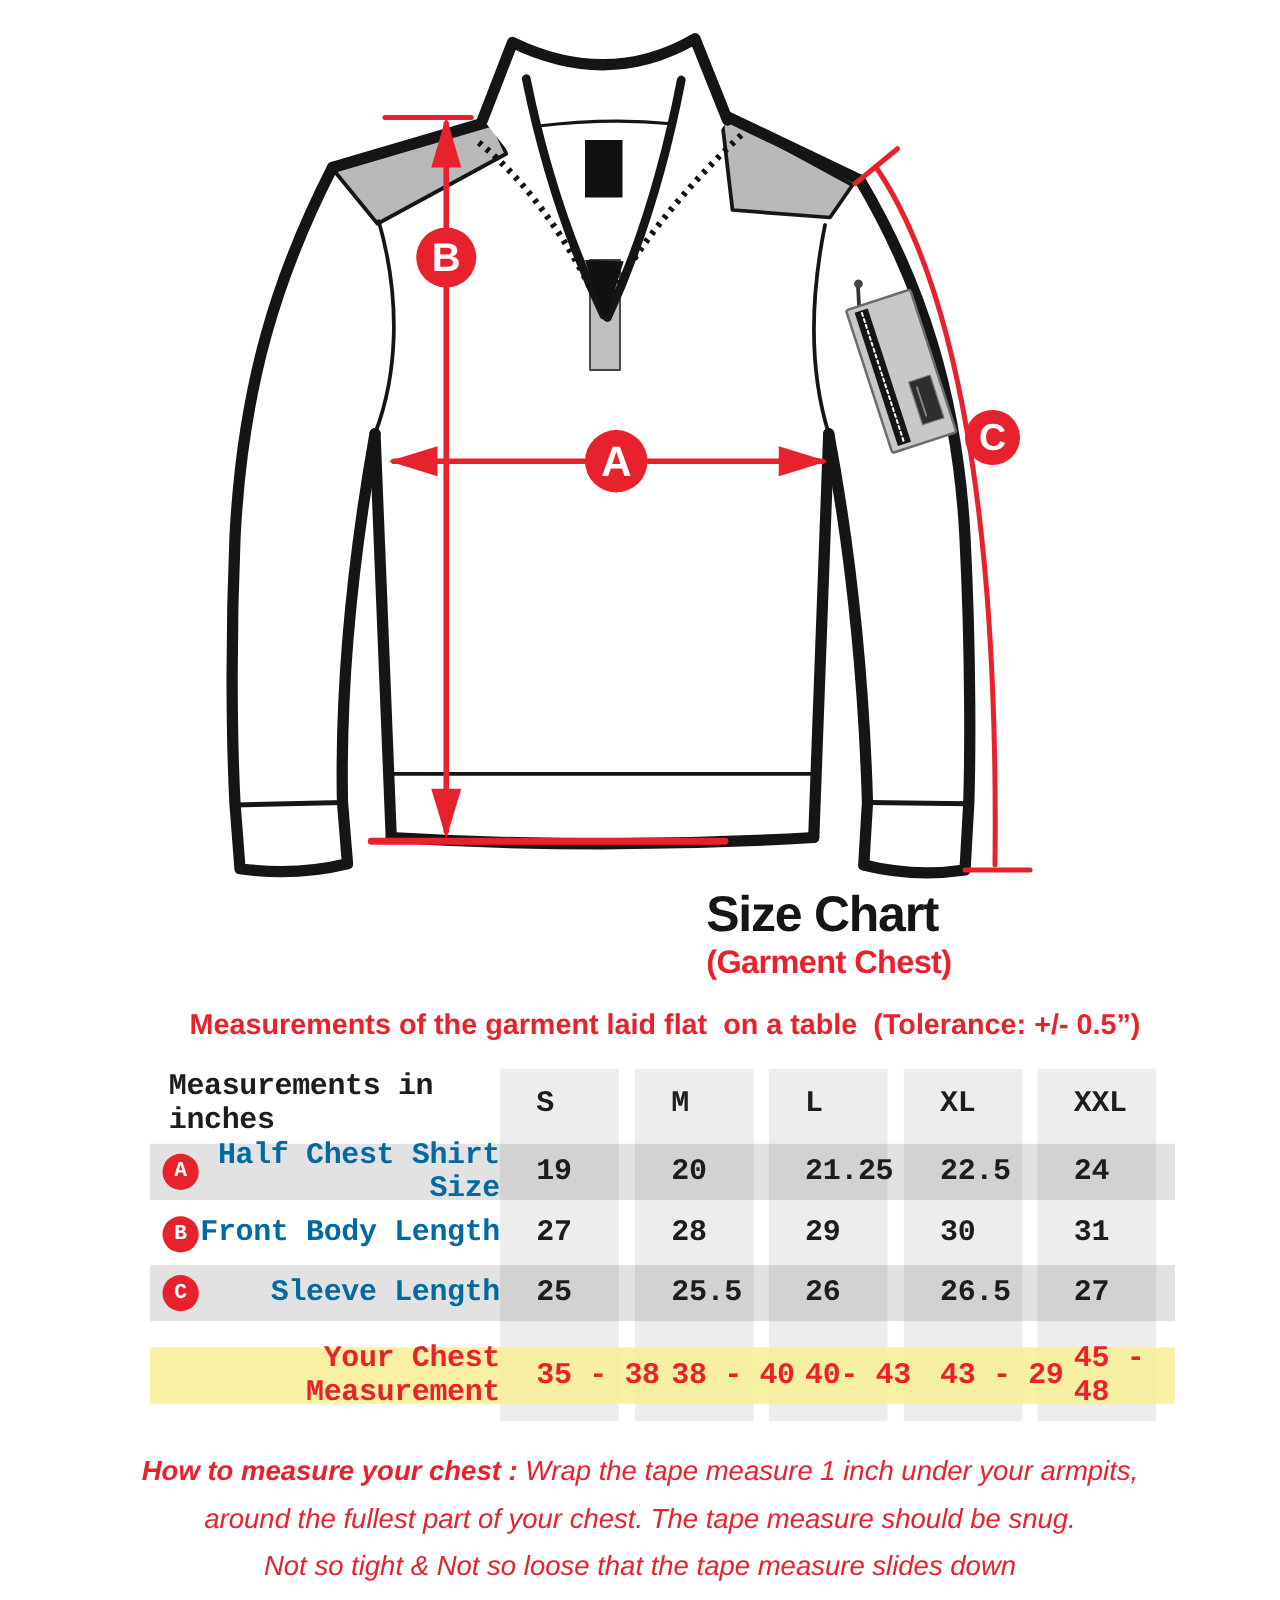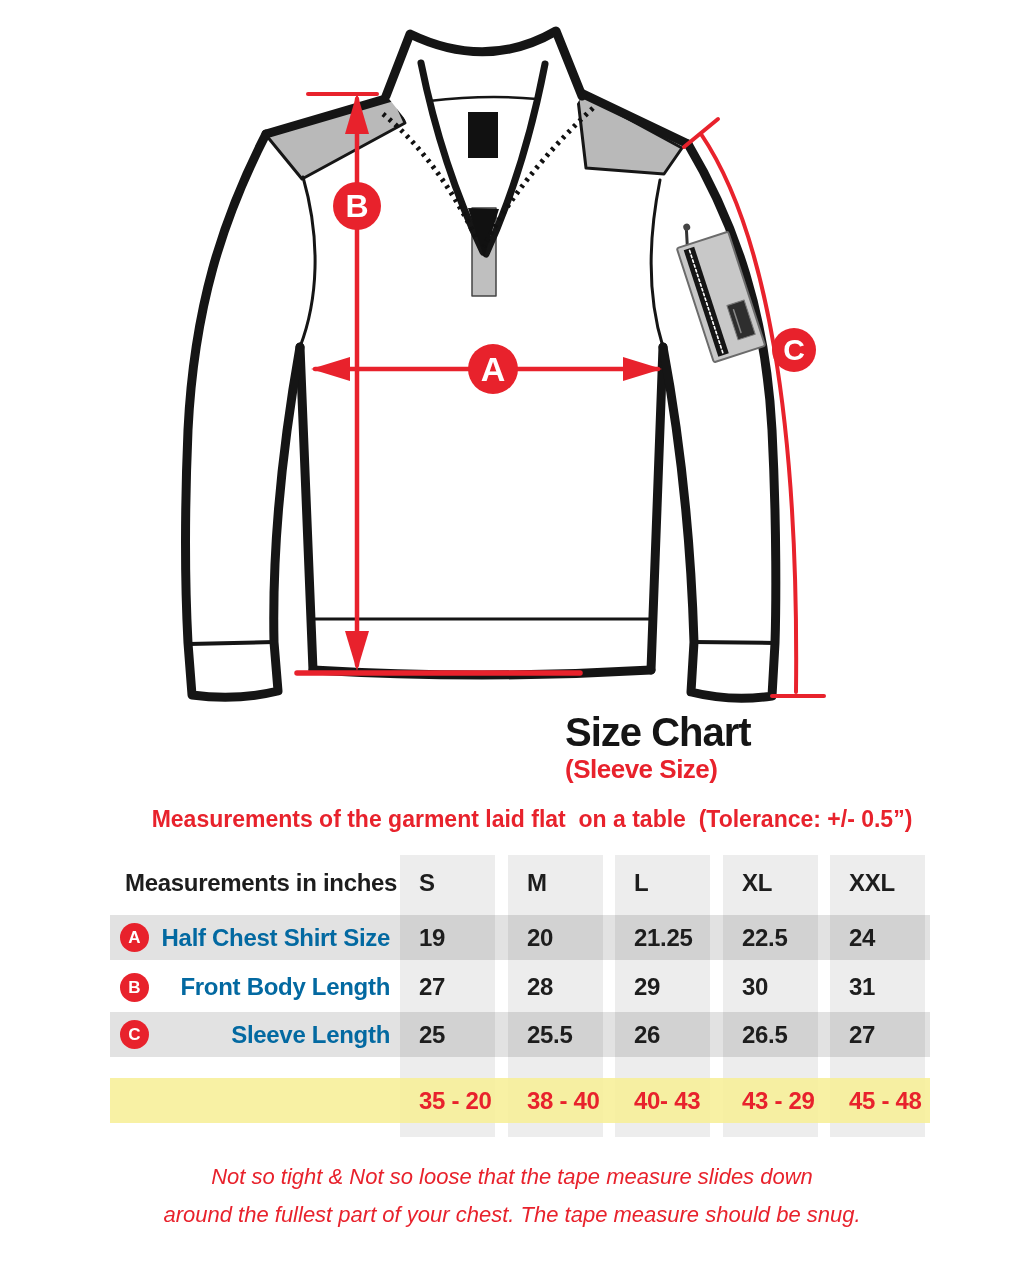--- a/index.html
+++ b/index.html
@@ -7,21 +7,21 @@
           font-family:"Liberation Sans","DejaVu Sans",sans-serif;}
   .garment-svg{position:absolute;left:0;top:0;}
   .title-block{position:absolute;left:565px;top:712px;width:380px;text-align:left;}
   .title-main{font-size:40px;font-weight:700;color:#151515;letter-spacing:-1px;line-height:1.0;}
   .title-sub{font-size:26px;font-weight:700;color:#e8222c;letter-spacing:-0.5px;margin-top:2px;}
   .subtitle{position:absolute;left:0;top:806px;width:1024px;text-align:center;
             font-size:23px;font-weight:700;color:#e8222c;white-space:pre;padding-left:20px;}
   .size-table{position:absolute;left:105px;top:855px;width:820px;height:282px;}
   .stripe{position:absolute;top:0;height:282px;width:95px;background:#ededed;z-index:0;}
   .s1{left:295px}.s2{left:403px}.s3{left:510px}.s4{left:618px}.s5{left:725px}
-  .t-row{position:absolute;left:5px;width:820px;z-index:1;}
+  .t-row{position:absolute;left:15px;width:820px;z-index:1;font-family:Liberation Mono, monospace;}
   .t-row .cell{position:absolute;top:0;height:100%;display:flex;align-items:center;}
   .hdr{top:0;height:56px;}
   .rA{top:60px;height:45px;background:rgba(0,0,0,0.115);}
   .rB{top:110px;height:43px;}
   .rC{top:157px;height:45px;background:rgba(0,0,0,0.115);}
   .rY{top:223px;height:45px;background:rgba(247,238,148,0.85);}
   .lbl{left:20px;width:260px;justify-content:flex-end;text-align:right;
        font-size:24px;font-weight:700;color:#0369a1;letter-spacing:-0.3px;}
   .hlbl{left:15px;width:280px;justify-content:flex-start;text-align:left;
         font-size:24px;font-weight:700;color:#1d1d1d;letter-spacing:-0.3px;}
@@ -103,21 +103,21 @@
         <circle cx="794" cy="350" r="22" stroke="none"></circle>
       </g>
       <text class="marker-letter" x="493" y="381" font-size="34" text-anchor="middle">A</text>
       <text class="marker-letter" x="357" y="217" font-size="32" text-anchor="middle">B</text>
       <text class="marker-letter" x="794" y="360" font-size="30" text-anchor="middle">C</text>
     </g>
   </svg>
 
   <div class="title-block">
     <div class="title-main">Size Chart</div>
-    <div class="title-sub">(Sleeve Size)</div>
+    <div class="title-sub">(Garment Chest)</div>
   </div>
 
   <div class="subtitle">Measurements of the garment laid flat  on a table  (Tolerance: +/- 0.5”)</div>
 
   <div class="size-table">
     <div class="stripe s1"></div>
     <div class="stripe s2"></div>
     <div class="stripe s3"></div>
     <div class="stripe s4"></div>
     <div class="stripe s5"></div>
@@ -155,26 +155,28 @@
       <div class="badge">C</div>
       <div class="cell lbl">Sleeve Length</div>
       <div class="cell val c1">25</div>
       <div class="cell val c2">25.5</div>
       <div class="cell val c3">26</div>
       <div class="cell val c4">26.5</div>
       <div class="cell val c5">27</div>
     </div>
 
     <div class="t-row rY">
-      <div class="cell val c1 red-text">35 - 20</div>
+      <div class="cell lbl red-text">Your Chest Measurement</div>
+      <div class="cell val c1 red-text">35 - 38</div>
       <div class="cell val c2 red-text">38 - 40</div>
       <div class="cell val c3 red-text">40- 43</div>
       <div class="cell val c4 red-text">43 - 29</div>
       <div class="cell val c5 red-text">45 - 48</div>
     </div>
   </div>
 
   <div class="footnote">
+    <div><span class="fn-bold">How to measure your chest :</span><span> Wrap the tape measure 1 inch under your armpits,</span></div>
+    <div>around the fullest part of your chest. The tape measure should be snug.</div>
     <div>Not so tight &amp; Not so loose that the tape measure slides down</div>
-    <div>around the fullest part of your chest. The tape measure should be snug.</div>
   </div>
 
 </div>
 
 </body></html>

